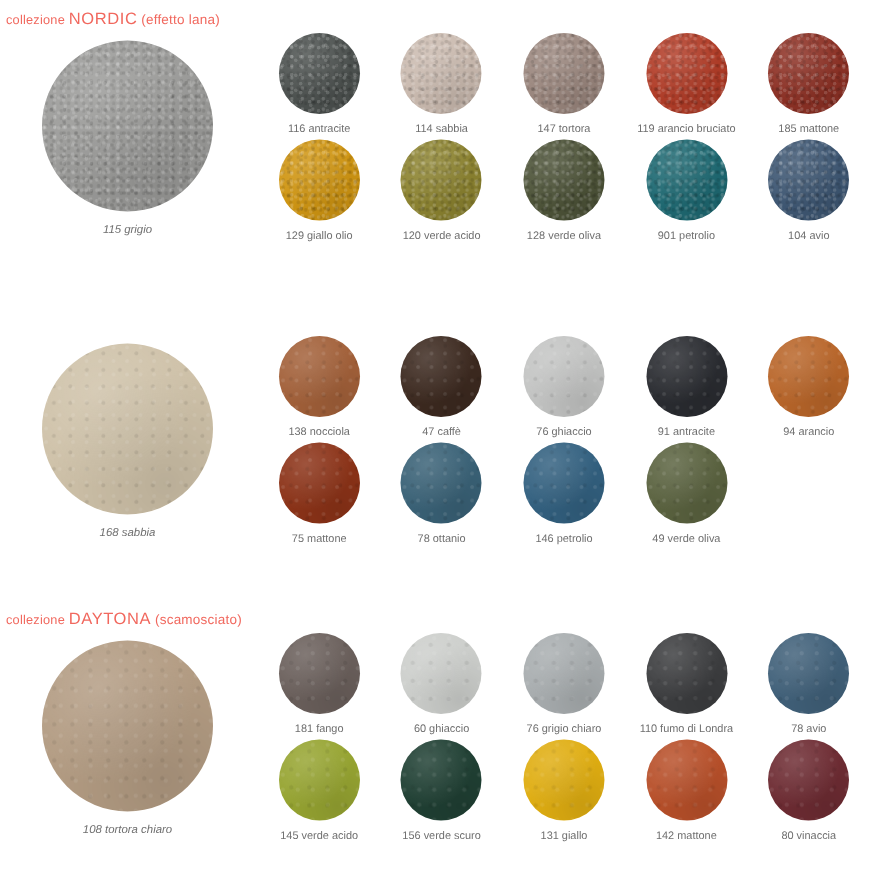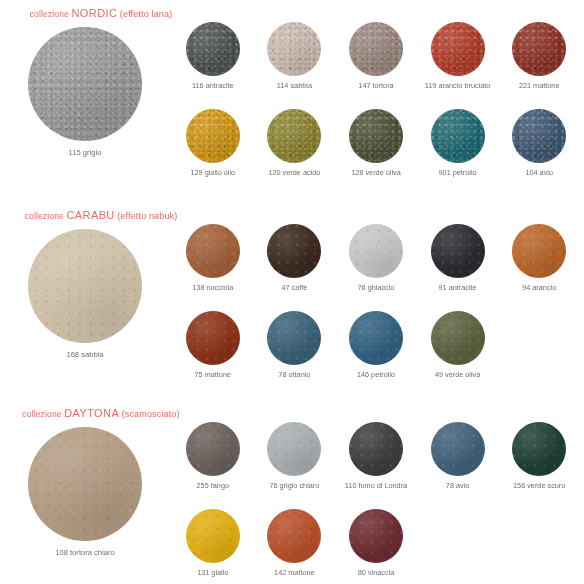--- a/index.html
+++ b/index.html
@@ -14,46 +14,45 @@
   .section{position:relative;width:584px;}
   #sec-0{height:202px;}
   #sec-1{height:198px;}
   #sec-2{height:184px;}
 
   
   .left{
     position:absolute;left:0;top:0;width:170px;height:100%;
   }
   .coll-title{
-    position:absolute;left:16px;top:7px;width:170px;
-    text-align:center;
+    position:absolute;left:4px;top:7px;width:170px;
     font-size:8.5px;letter-spacing:.15px;
     color:#f1685e;white-space:nowrap;
   }
   .coll-title .nm{font-size:11px;letter-spacing:.4px;}
   .coll-title .fx{font-size:9px;}
 
   .big-wrap{
     position:absolute;left:50%;top:27px;transform:translateX(-50%);
     width:130px;text-align:center;
   }
   .big-disc{
     width:114px;height:114px;border-radius:50%;
     margin:0 auto;position:relative;overflow:hidden;
   }
   .big-label{
-    margin-top:7px;font-size:7.6px;color:#6f6f6f;white-space:nowrap;
+    margin-top:7px;font-size:7.6px;color:#6f6f6f;white-space:nowrap;font-style:italic;
   }
 
   
   .grid{
     position:absolute;left:172px;top:22px;right:4px;
     display:grid;
     grid-template-columns:repeat(5,1fr);
-    row-gap:20px;
+    row-gap:4px;
   }
   .cell{display:flex;flex-direction:column;align-items:center;}
   .disc{
     width:54px;height:54px;border-radius:50%;
     position:relative;overflow:hidden;
   }
   .cap{
     margin-top:6px;font-size:7.3px;color:#6f6f6f;
     white-space:nowrap;text-align:center;line-height:1;
   }
@@ -135,21 +134,21 @@
             <div class="tex lana"></div>
             <div class="shade"></div>
           </div>
           <div class="cap">119 arancio bruciato</div>
         </div>
         <div class="cell">
           <div class="disc" style="background: rgb(142, 50, 38);">
             <div class="tex lana"></div>
             <div class="shade"></div>
           </div>
-          <div class="cap">221 mattone</div>
+          <div class="cap">185 mattone</div>
         </div>
         <div class="cell">
           <div class="disc" style="background: rgb(208, 150, 19);">
             <div class="tex lana"></div>
             <div class="shade"></div>
           </div>
           <div class="cap">129 giallo olio</div>
         </div>
         <div class="cell">
           <div class="disc" style="background: rgb(141, 132, 49);">
@@ -176,21 +175,20 @@
           <div class="disc" style="background: rgb(63, 88, 116);">
             <div class="tex lana"></div>
             <div class="shade"></div>
           </div>
           <div class="cap">104 avio</div>
         </div>
       </div>
     </div>
     <div class="section" id="sec-1">
       <div class="left">
-        <div class="coll-title"><span>collezione</span> <span class="nm">CARABU</span> <span class="fx">(effetto nabuk)</span></div>
         <div class="big-wrap">
           <div class="big-disc" style="background: rgb(207, 194, 169);">
             <div class="tex nabuk"></div>
             <div class="shade"></div>
           </div>
           <div class="big-label">168 sabbia</div>
         </div>
       </div>
       <div class="grid">
         <div class="cell">
@@ -268,21 +266,28 @@
           </div>
           <div class="big-label">108 tortora chiaro</div>
         </div>
       </div>
       <div class="grid">
         <div class="cell">
           <div class="disc" style="background: rgb(107, 96, 92);">
             <div class="tex scamosciato"></div>
             <div class="shade"></div>
           </div>
-          <div class="cap">255 fango</div>
+          <div class="cap">181 fango</div>
+        </div>
+        <div class="cell">
+          <div class="disc" style="background: rgb(205, 207, 204);">
+            <div class="tex scamosciato"></div>
+            <div class="shade"></div>
+          </div>
+          <div class="cap">60 ghiaccio</div>
         </div>
         <div class="cell">
           <div class="disc" style="background: rgb(169, 174, 176);">
             <div class="tex scamosciato"></div>
             <div class="shade"></div>
           </div>
           <div class="cap">76 grigio chiaro</div>
         </div>
         <div class="cell">
           <div class="disc" style="background: rgb(61, 62, 64);">
@@ -290,20 +295,27 @@
             <div class="shade"></div>
           </div>
           <div class="cap">110 fumo di Londra</div>
         </div>
         <div class="cell">
           <div class="disc" style="background: rgb(65, 97, 122);">
             <div class="tex scamosciato"></div>
             <div class="shade"></div>
           </div>
           <div class="cap">78 avio</div>
+        </div>
+        <div class="cell">
+          <div class="disc" style="background: rgb(151, 165, 50);">
+            <div class="tex scamosciato"></div>
+            <div class="shade"></div>
+          </div>
+          <div class="cap">145 verde acido</div>
         </div>
         <div class="cell">
           <div class="disc" style="background: rgb(32, 64, 52);">
             <div class="tex scamosciato"></div>
             <div class="shade"></div>
           </div>
           <div class="cap">156 verde scuro</div>
         </div>
         <div class="cell">
           <div class="disc" style="background: rgb(224, 174, 18);">

